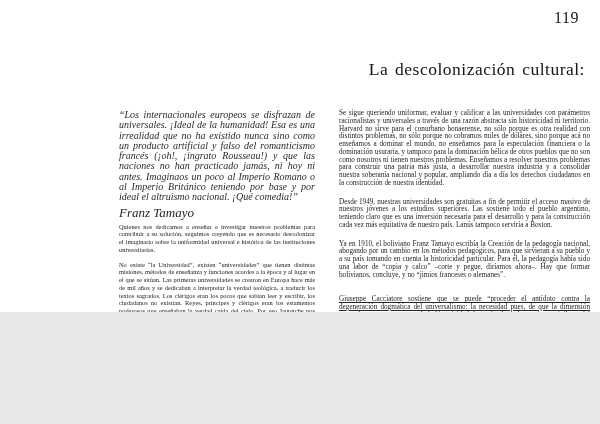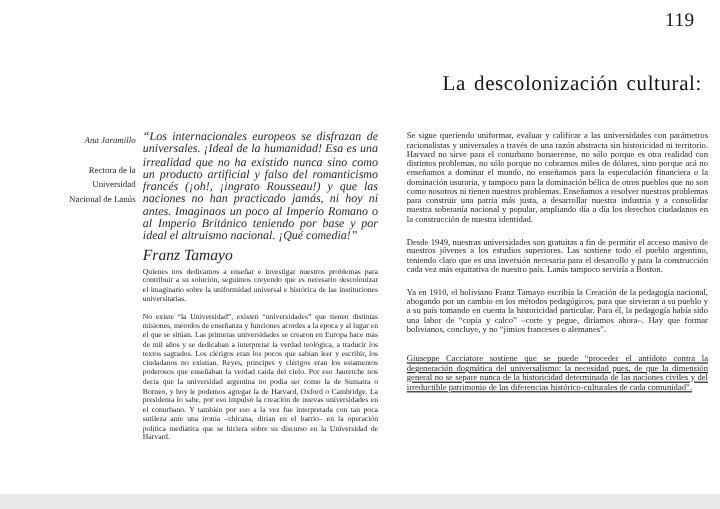--- a/index.html
+++ b/index.html
@@ -1,17 +1,17 @@
 <!DOCTYPE html>
 <html lang="es"><head>
 <meta charset="utf-8">
 <style>
   html,body{margin:0;padding:0;background:#e8e8e8;}
   .page{
-    position:relative;width:600px;height:412px;background:#ffffff;
+    position:relative;width:600px;height:312px;background:#ffffff;
     font-family:"Liberation Serif","DejaVu Serif",serif;color:#1e1e1e;
     overflow:hidden;margin:0 auto;
   }
   .page-number{
     position:absolute;top:9px;right:21px;font-size:16px;letter-spacing:.5px;color:#161616;
   }
   .title{
     position:absolute;top:58px;right:15px;margin:0;text-align:center;
     font-size:17.5px;line-height:22.5px;font-weight:normal;color:#141414;
     letter-spacing:.5px;word-spacing:2px;
@@ -45,28 +45,20 @@
 <body>
 
 <div class="page">
 
   <div class="page-number">119</div>
 
   <h1 class="title">
     <span class="title-line">La descolonización cultural:</span>
   </h1>
 
-  <aside class="author-col">
-    <div class="author-name">Ana Jaramillo</div>
-    <div class="author-affiliation">
-      <div>Rectora de la</div>
-      <div>Universidad</div>
-      <div>Nacional de Lanús</div>
-    </div>
-  </aside>
 
   <section class="col col1">
     <p class="quote">“Los internacionales europeos se disfrazan de universales. ¡Ideal de la humanidad! Esa es una irrealidad que no ha existido nunca sino como un producto artificial y falso del romanticismo francés (¡oh!, ¡ingrato Rousseau!) y que las naciones no han practicado jamás, ni hoy ni antes. Imaginaos un poco al Imperio Romano o al Imperio Británico teniendo por base y por ideal el altruismo nacional. ¡Qué comedia!”</p>
     <p class="attribution">Franz Tamayo</p>
     <p class="body-par first">Quienes nos dedicamos a enseñar e investigar nuestros problemas para contribuir a su solución, seguimos creyendo que es necesario descolonizar el imaginario sobre la uniformidad universal e histórica de las instituciones universitarias.</p>
     <p class="body-par second">No existe “la Universidad”, existen “universidades” que tienen distintas misiones, métodos de enseñanza y funciones acordes a la época y al lugar en el que se sitúan. Las primeras universidades se crearon en Europa hace más de mil años y se dedicaban a interpretar la verdad teológica, a traducir los textos sagrados. Los clérigos eran los pocos que sabían leer y escribir, los ciudadanos no existían. Reyes, príncipes y clérigos eran los estamentos poderosos que enseñaban la verdad caída del cielo. Por eso Jauretche nos decía que la universidad argentina no podía ser como la de Sumatra o Borneo, y hoy le podemos agregar la de Harvard, Oxford o Cambridge. La presidenta lo sabe, por eso impulsó la creación de nuevas universidades en el conurbano. Y también por eso a la vez fue interpretada con tan poca sutileza ante una ironía –chicana, dirían en el barrio– en la operación política mediática que se hiciera sobre su discurso en la Universidad de Harvard.</p>
   </section>
 
   <section class="col col2">
     <p class="body-par">Se sigue queriendo uniformar, evaluar y calificar a las universidades con parámetros racionalistas y universales a través de una razón abstracta sin historicidad ni territorio. Harvard no sirve para el conurbano bonaerense, no sólo porque es otra realidad con distintos problemas, no sólo porque no cobramos miles de dólares, sino porque acá no enseñamos a dominar el mundo, no enseñamos para la especulación financiera o la dominación usuraria, y tampoco para la dominación bélica de otros pueblos que no son como nosotros ni tienen nuestros problemas. Enseñamos a resolver nuestros problemas para construir una patria más justa, a desarrollar nuestra industria y a consolidar nuestra soberanía nacional y popular, ampliando día a día los derechos ciudadanos en la construcción de nuestra identidad.</p>

